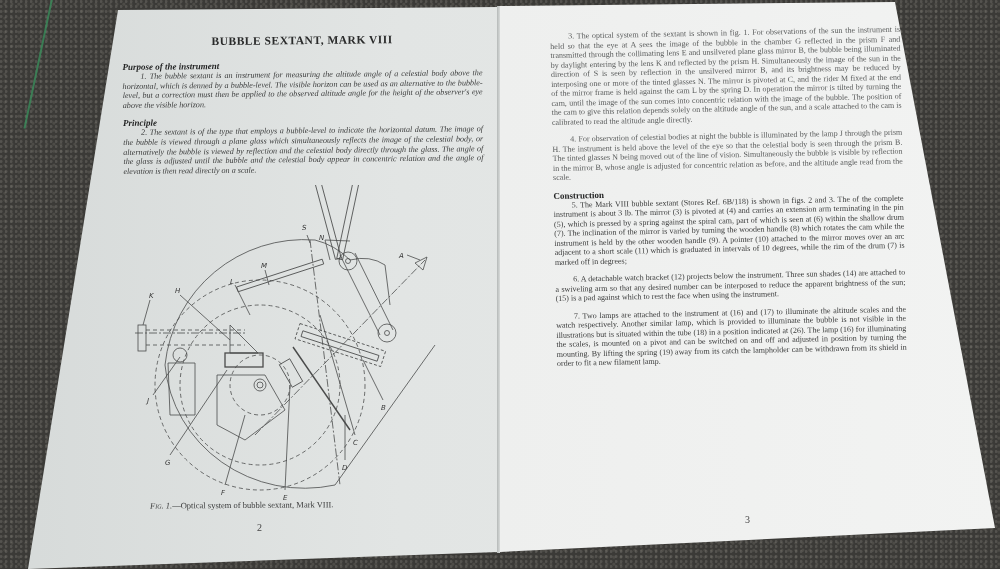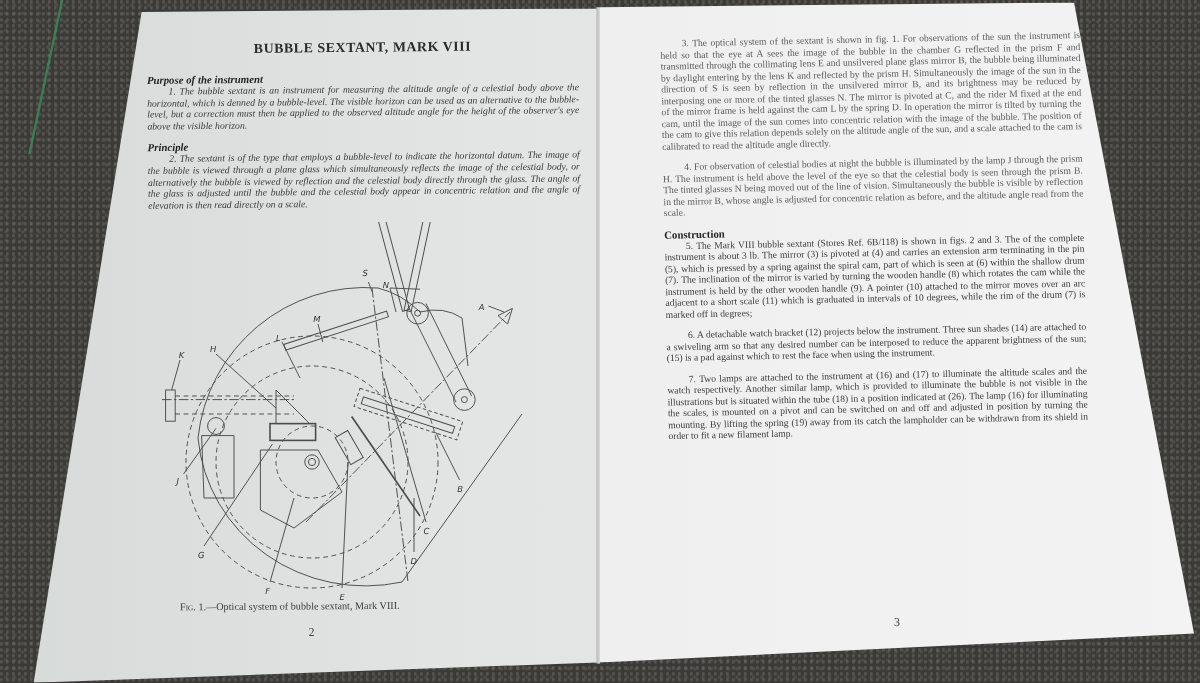--- a/index.html
+++ b/index.html
@@ -57,21 +57,21 @@
     .right-content .para { font-size: 8px; line-height: 9.5px; }
     .right-content .para.faded { color: #5a5c5c; }
     .figure {
       position: absolute; left: 135px; top: 185px; width: 330px; height: 320px;
     }
     .figure svg { width: 100%; height: 100%; }
     .caption {
       position: absolute; left: 150px; top: 500px; font-size: 8.5px; color: #3b3c3c;
       transform: rotate(-0.4deg);
     }
-    .caption .fig-sc { font-variant: small-caps; }
+    .caption .fig-sc { font-style: italic; font-variant: small-caps; }
     .page-num {
       position: absolute; font-size: 10px; color: #444;
     }
     .pn-left { left: 257px; top: 522px; }
     .pn-right { left: 745px; top: 514px; }
     .lbl { font-family: "DejaVu Sans", sans-serif; font-size: 7px; fill: #333; font-style: italic; }
   </style>
 </head>
 <body>
 

